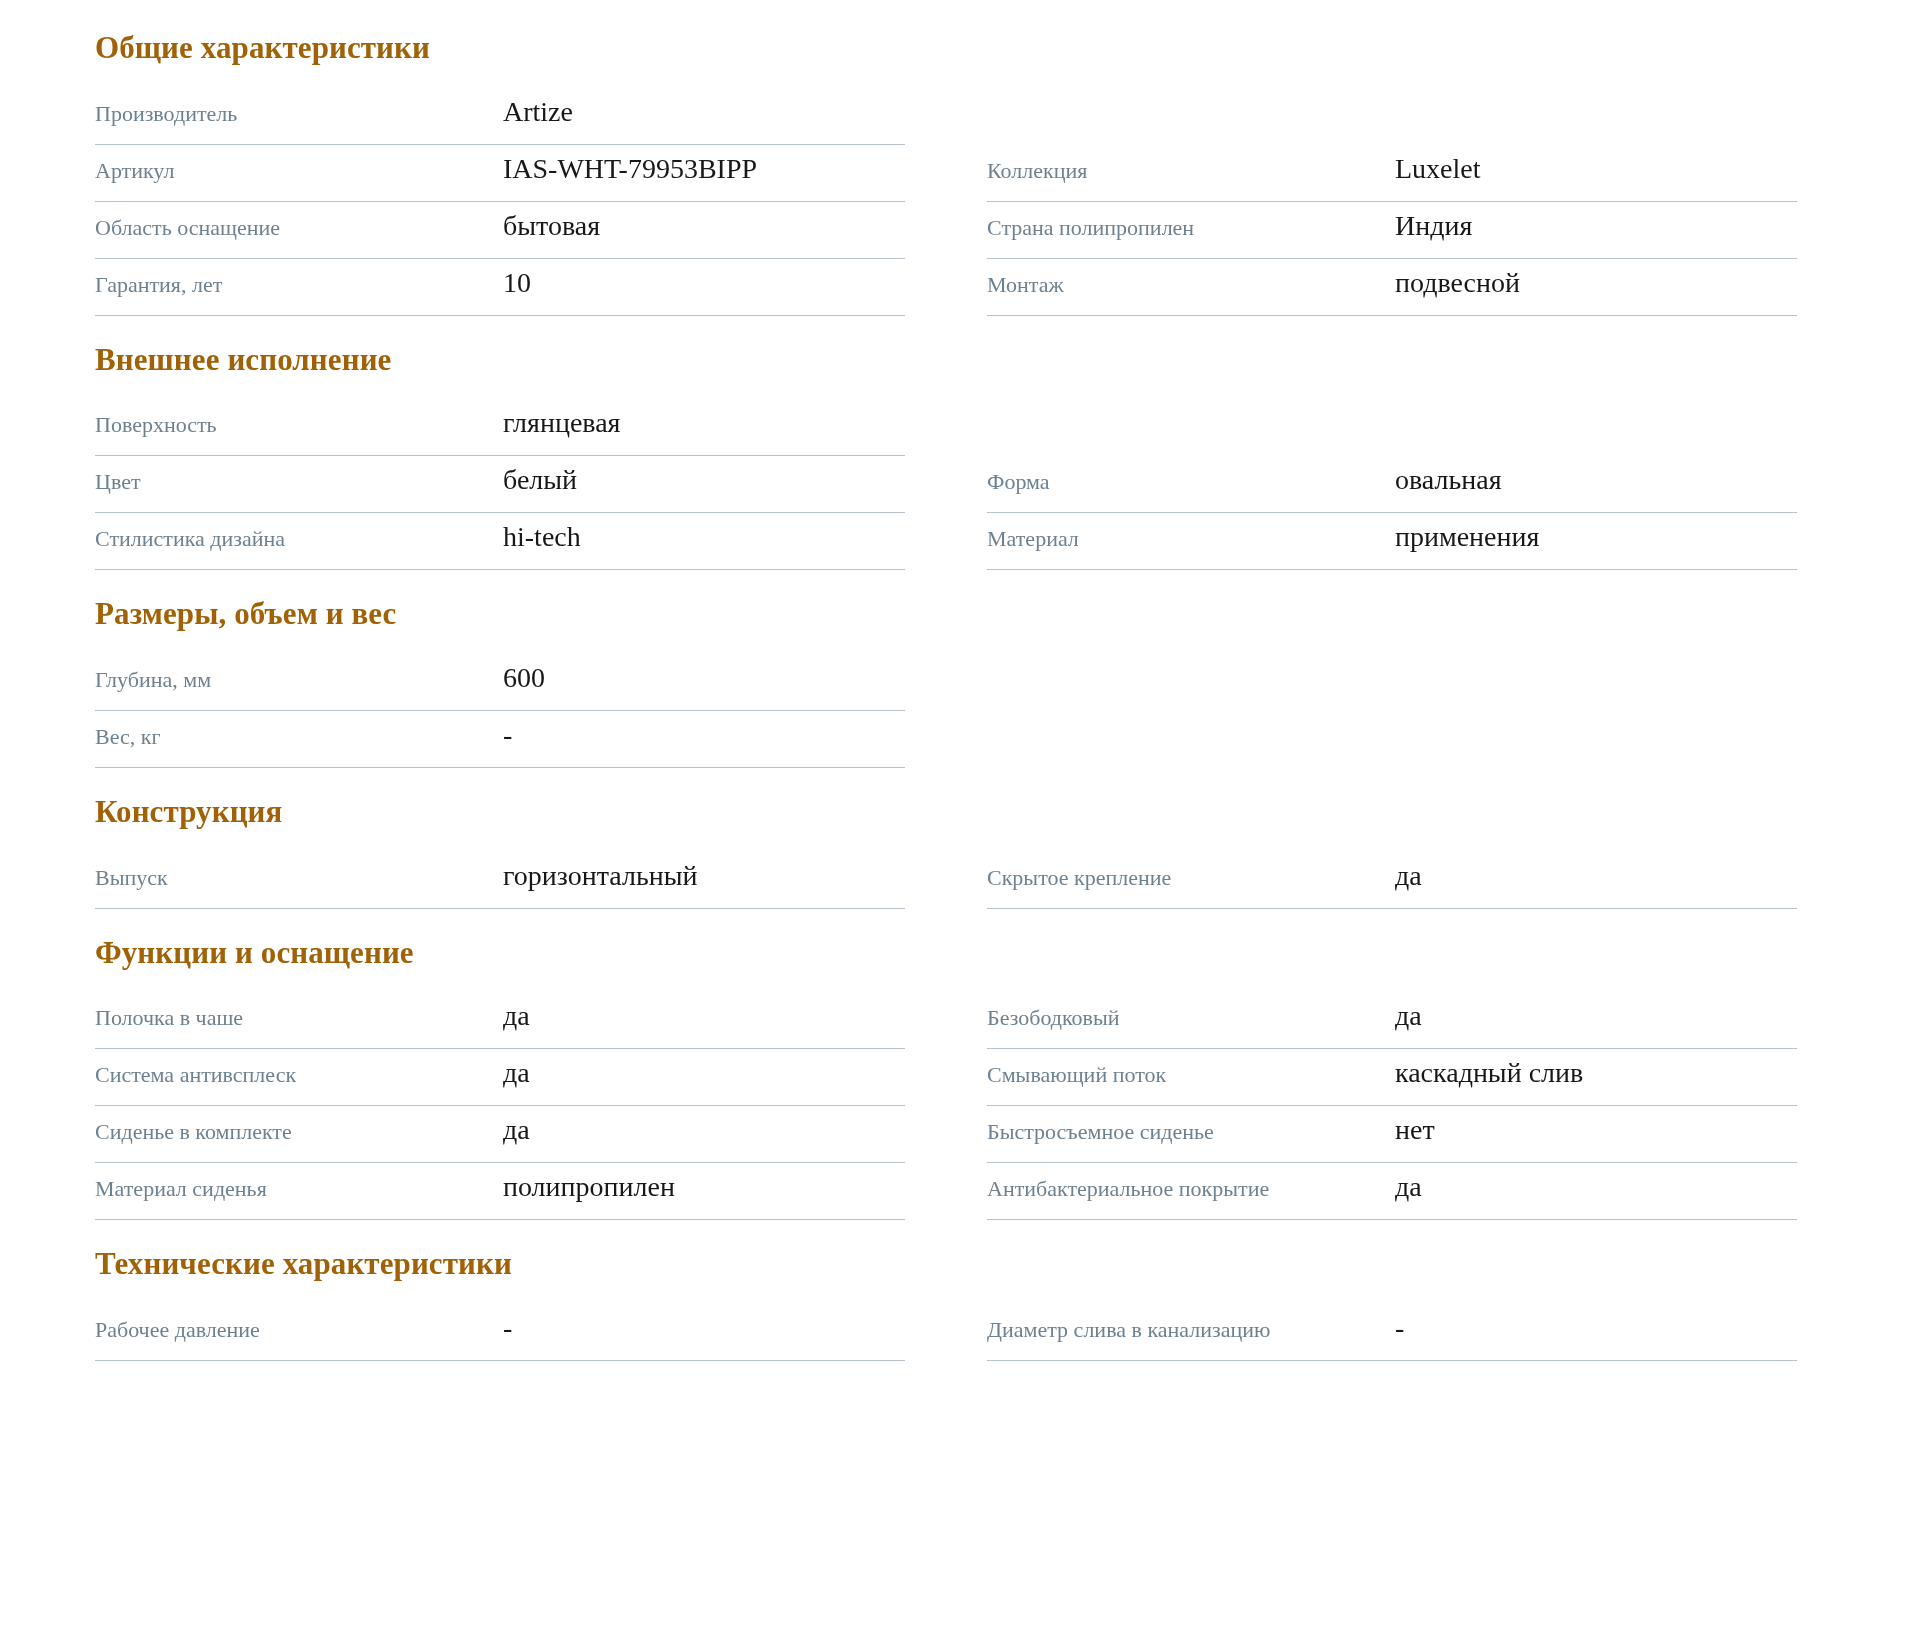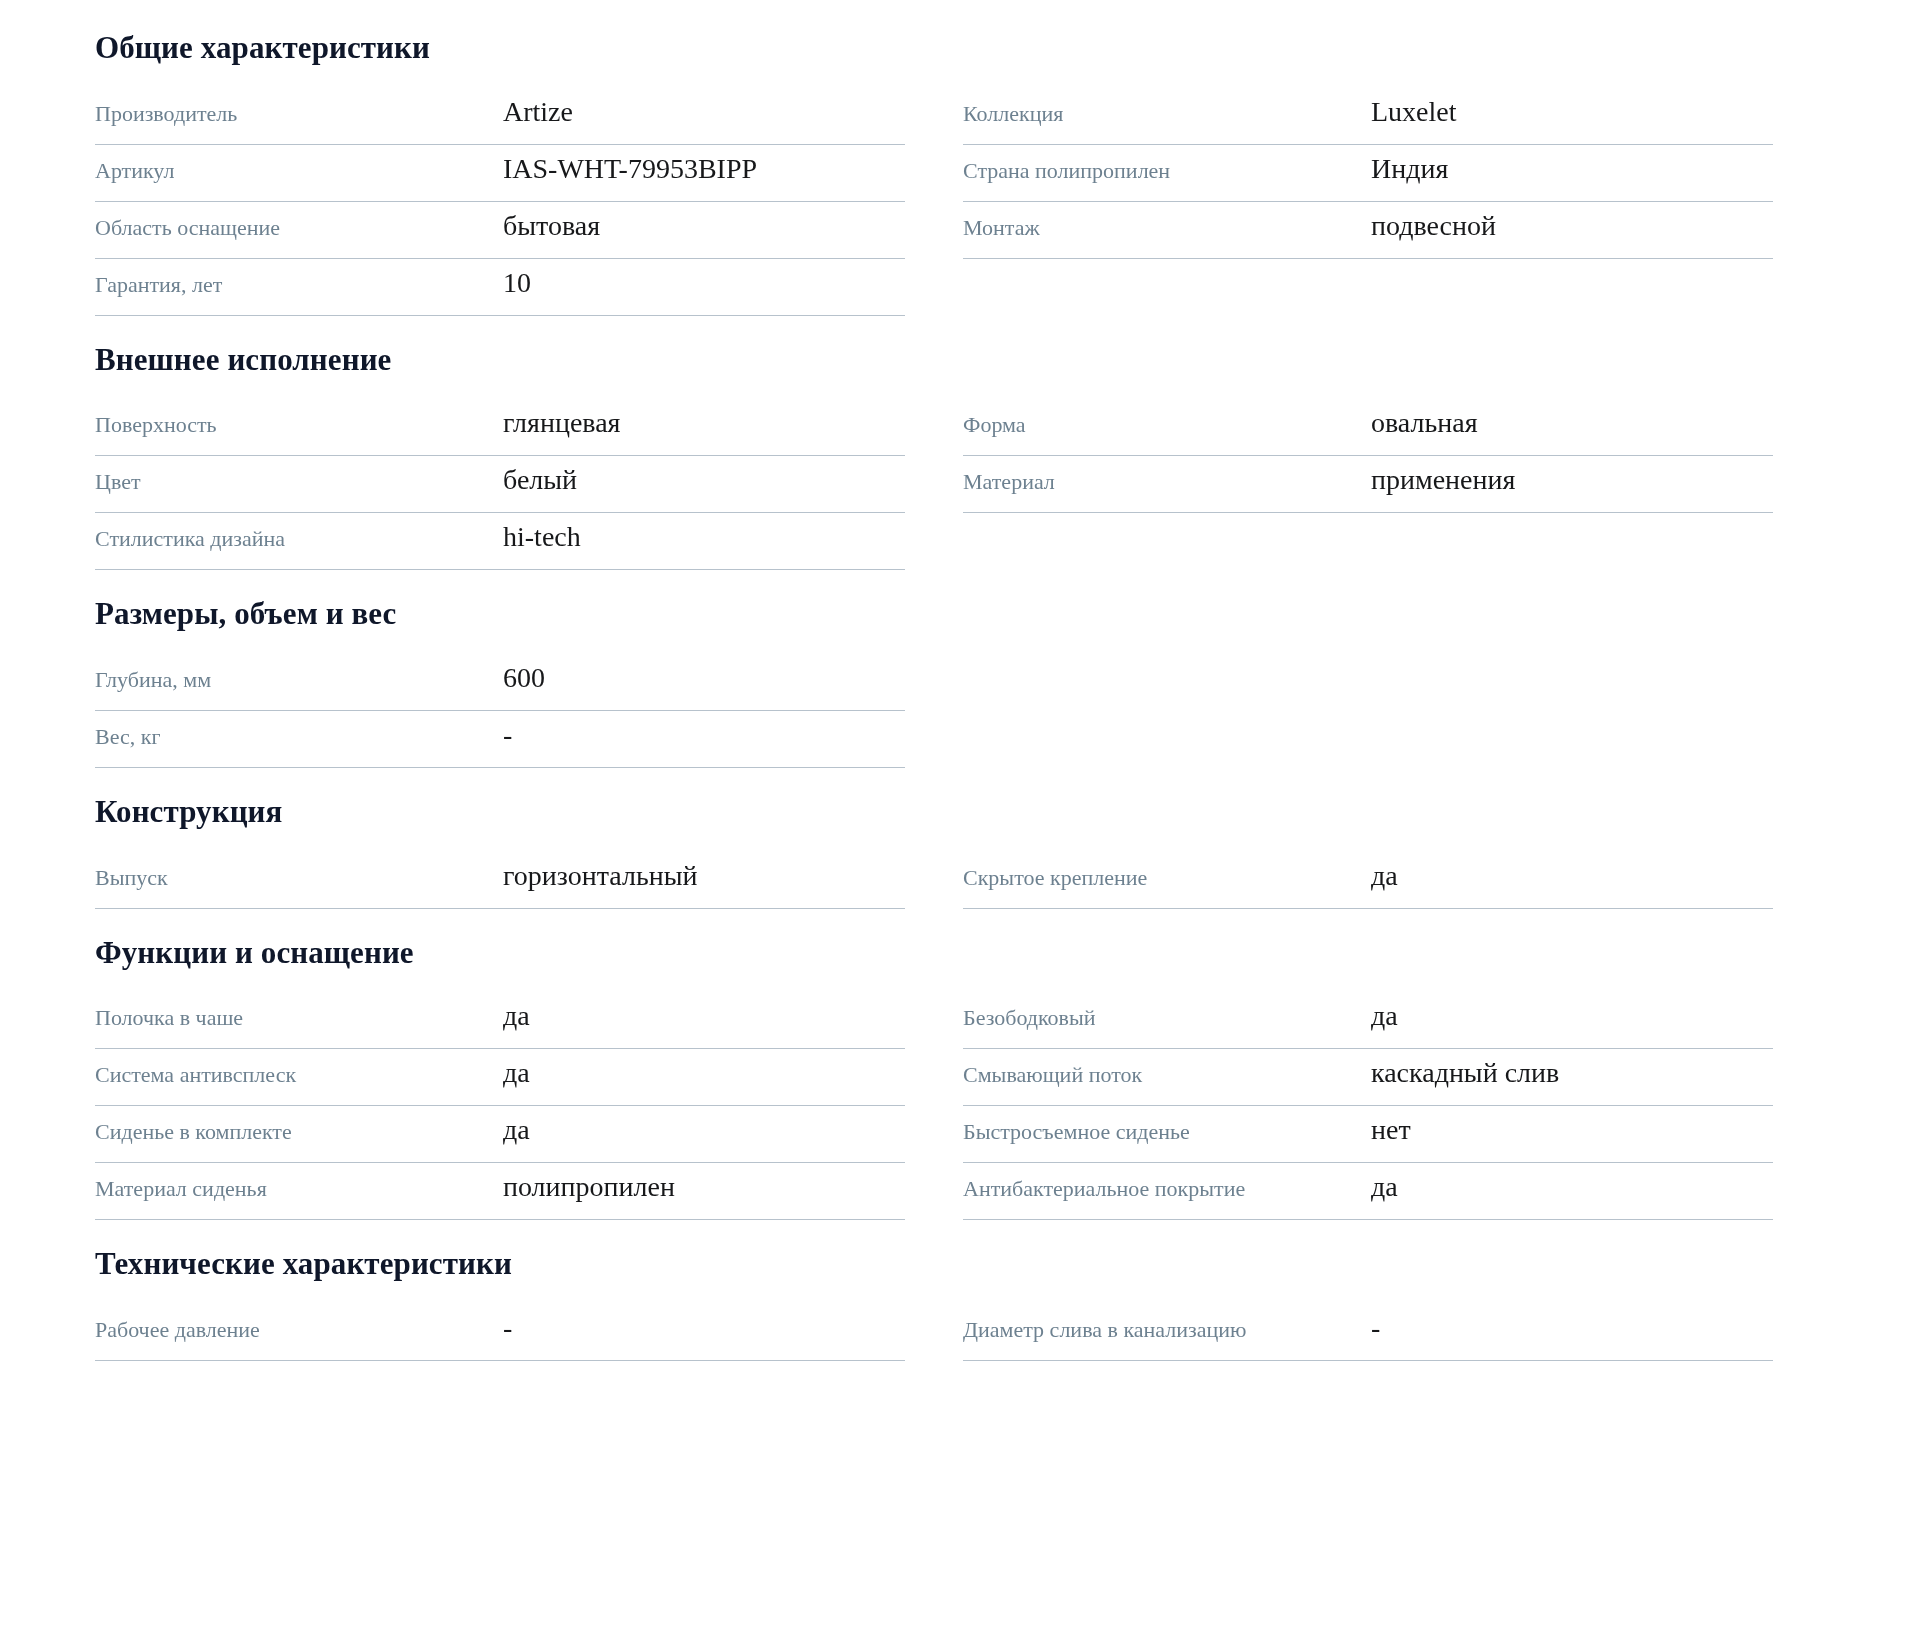--- a/index.html
+++ b/index.html
@@ -23,35 +23,35 @@
     padding: 30px 75px 0 95px;
   }
 
   .spec-section {
     width: 1750px;
   }
 
   .section-title {
     font-size: 31px;
     font-weight: 700;
-    color: #0f172a;
+    color: #a16207;
     letter-spacing: 0.1px;
     margin: 0 0 22px 0;
     padding-top: 26px;
     line-height: 1.15;
   }
   .spec-section:first-child .section-title {
     padding-top: 0;
   }
 
   .section-grid {
     display: flex;
     flex-direction: row;
-    gap: 58px;
-    align-items: flex-start;
+    gap: 82px;
+    align-items: flex-end;
     font-family: Liberation Serif, serif;
   }
 
   .spec-col {
     width: 810px;
     flex: 0 0 810px;
   }
 
   .spec-row {
     display: flex;

